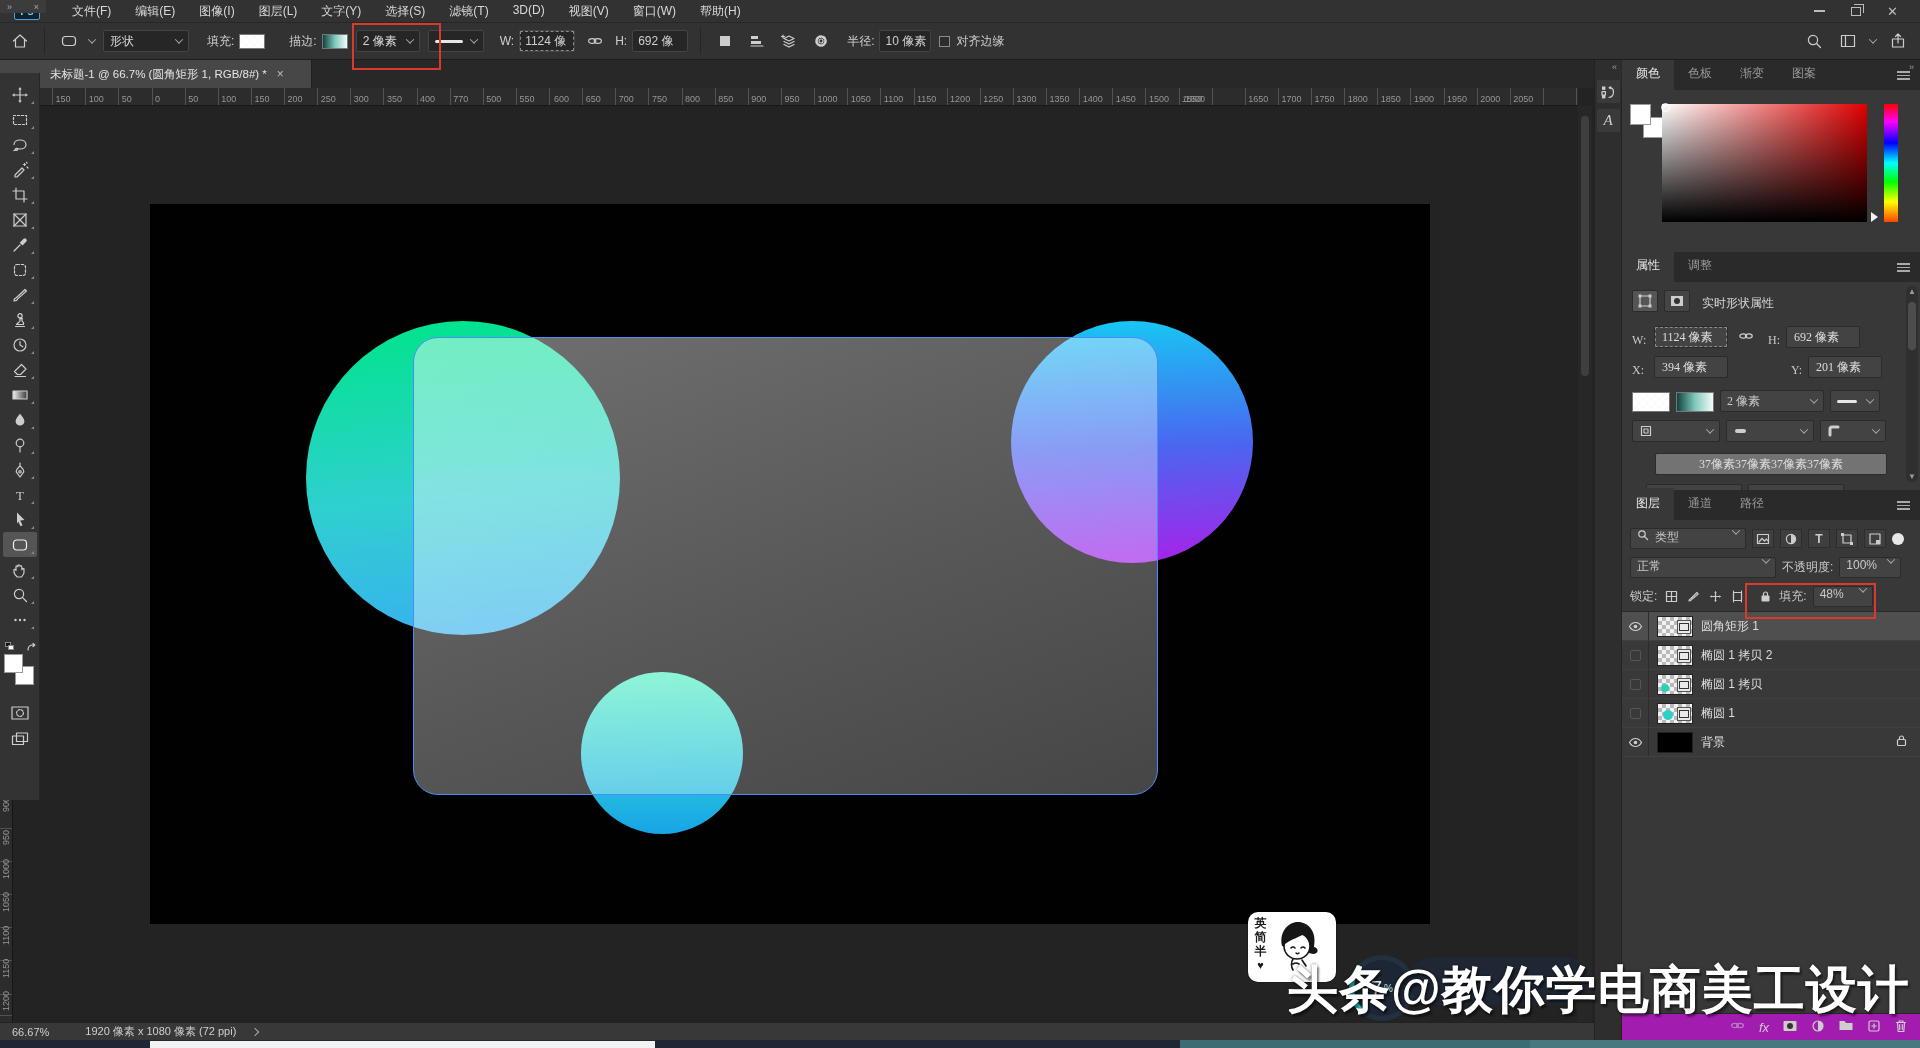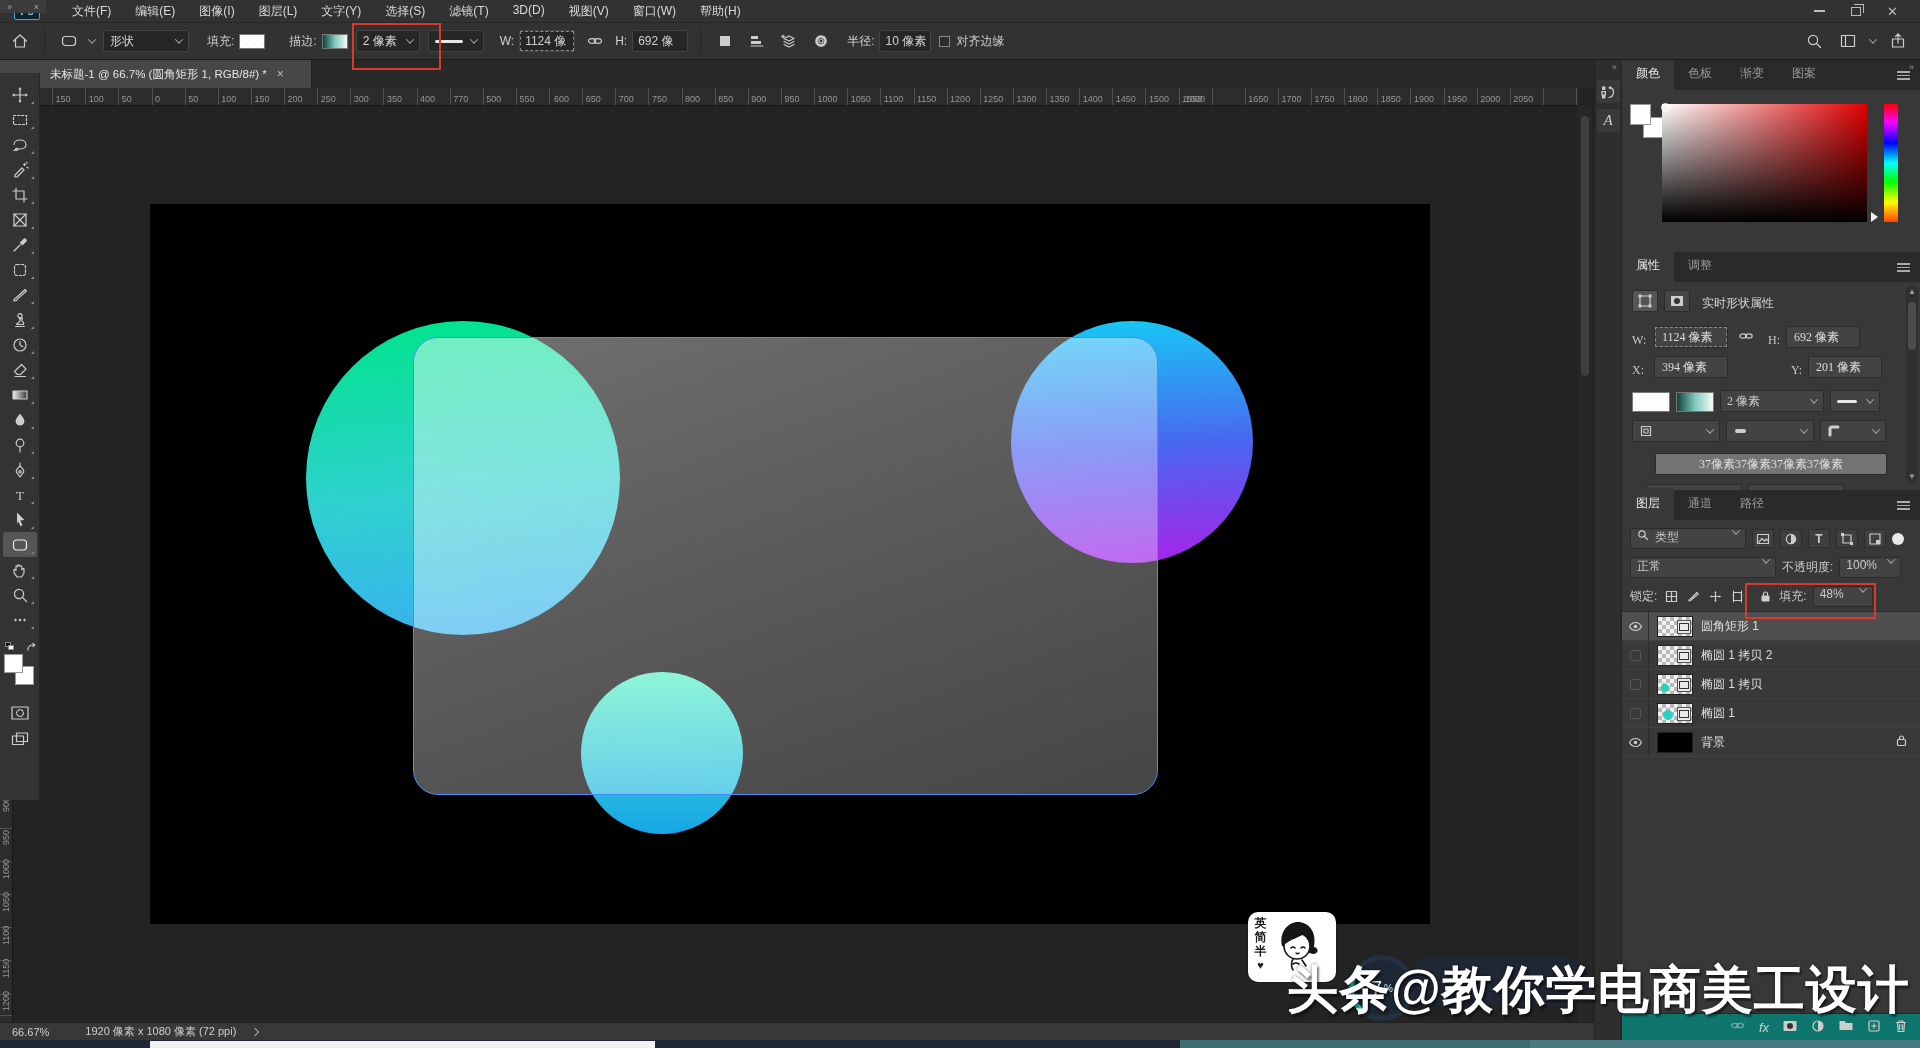--- a/index.html
+++ b/index.html
@@ -121,21 +121,21 @@
   .lrow.selected { background:#4f4f4f; }
   .eyecell { width:27px; height:100%; border-right:1px solid #2c2c2c; display:flex; align-items:center; justify-content:center; }
   .eyeoff { width:11px; height:11px; border:1px solid #565656; border-radius:2px; }
   .lthumb { width:36px; height:21px; margin:0 8px; background:conic-gradient(#b9b9b9 25%,#f2f2f2 0 50%,#b9b9b9 0 75%,#f2f2f2 0); background-size:8px 8px; position:relative; border:1px solid #222; flex:0 0 auto; }
   .lthumb.black { background:#000; }
   .lbadge { position:absolute; right:1px; top:3px; width:14px; height:14px; background:#e9e9e9; border:1px solid #555; display:flex; align-items:center; justify-content:center; }
   .lbadge::after { content:""; width:8px; height:6px; border:1.4px solid #333; }
   .dot { position:absolute; border-radius:50%; }
   .lname { font-size:12px; color:#dedede; white-space:nowrap; }
   .llock { margin-left:auto; margin-right:12px; }
-  .lp-bottom { height:27px; background:#0f766e; border-top:1px solid #262626; display:flex; align-items:center; justify-content:flex-end; gap:13px; padding:0 12px; }
+  .lp-bottom { height:27px; background:#a21caf; border-top:1px solid #262626; display:flex; align-items:center; justify-content:flex-end; gap:13px; padding:0 12px; }
 
   
   .statusbar { left:0; top:1022px; width:1594px; height:18px; background:#383838; border-top:1px solid #222; display:flex; align-items:center; color:#cfcfcf; font-size:11px; z-index:4; }
   .taskbar { left:0; top:1040px; width:1920px; height:8px; background:#1e2733; z-index:4; }
   .taskbar .w { position:absolute; left:150px; top:1px; width:505px; height:7px; background:#f2f2f2; }
   .taskbar .t1 { position:absolute; left:1180px; top:0; width:350px; height:8px; background:#3c6b74; }
   .taskbar .t2 { position:absolute; left:1530px; top:0; width:390px; height:8px; background:#47787f; }
 
   
   .redbox { border:2px solid #d93a2b; z-index:10; }

